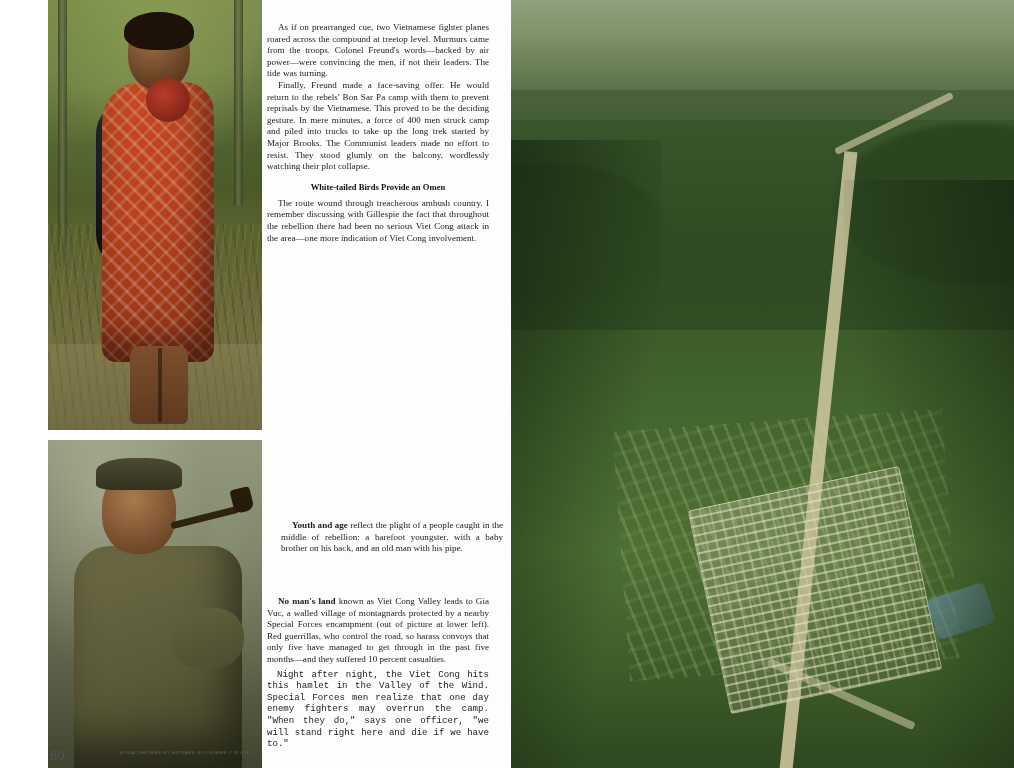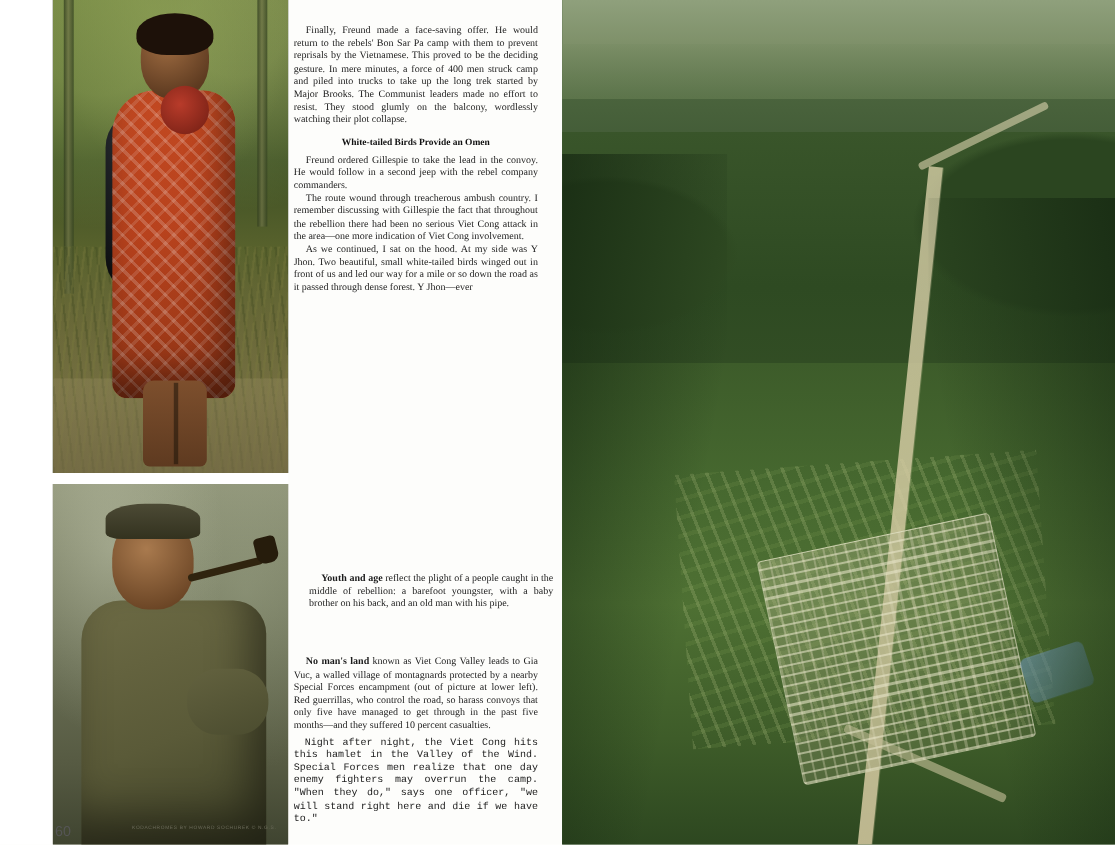--- a/index.html
+++ b/index.html
@@ -413,27 +413,26 @@
         <div class="pipe-stem"></div>
         <div class="pipe-bowl"></div>
       </div>
     </div>
 
     <div class="page-number">60</div>
     <div class="photo-credit">KODACHROMES BY HOWARD SOCHUREK © N.G.S.</div>
   </div>
 
   <div class="text-col">
+    <p class="first">As if on prearranged cue, two Vietnamese fighter planes roared across the compound at treetop level. Murmurs came from the troops. Colonel Freund's words—backed by air power—were convincing the men, if not their leaders. The tide was turning.</p>
     <p>Finally, Freund made a face-saving offer. He would return to the rebels' Bon Sar Pa camp with them to prevent reprisals by the Vietnamese. This proved to be the deciding gesture. In mere minutes, a force of 400 men struck camp and piled into trucks to take up the long trek started by Major Brooks. The Communist leaders made no effort to resist. They stood glumly on the balcony, wordlessly watching their plot collapse.</p>
 
     <div class="subhead">White-tailed Birds Provide an Omen</div>
 
-    <p>Freund ordered Gillespie to take the lead in the convoy. He would follow in a second jeep with the rebel company commanders.</p>
     <p>The route wound through treacherous ambush country. I remember discussing with Gillespie the fact that throughout the rebellion there had been no serious Viet Cong attack in the area—one more indication of Viet Cong involvement.</p>
-    <p>As we continued, I sat on the hood. At my side was Y Jhon. Two beautiful, small white-tailed birds winged out in front of us and led our way for a mile or so down the road as it passed through dense forest. Y Jhon—ever</p>
 
     <div class="caption-block-1">
       <p class="caption"><b>Youth and age</b><span> reflect the plight of a people caught in the middle of rebellion: a barefoot youngster, with a baby brother on his back, and an old man with his pipe.</span></p>
     </div>
 
     <div class="caption-block-2">
       <p class="caption"><b>No man's land</b><span> known as Viet Cong Valley leads to Gia Vuc, a walled village of montagnards protected by a nearby Special Forces encampment (out of picture at lower left). Red guerrillas, who control the road, so harass convoys that only five have managed to get through in the past five months—and they suffered 10 percent casualties.</span></p>
       <p class="caption">Night after night, the Viet Cong hits this hamlet in the Valley of the Wind. Special Forces men realize that one day enemy fighters may overrun the camp. "When they do," says one officer, "we will stand right here and die if we have to."</p>
     </div>
   </div>

